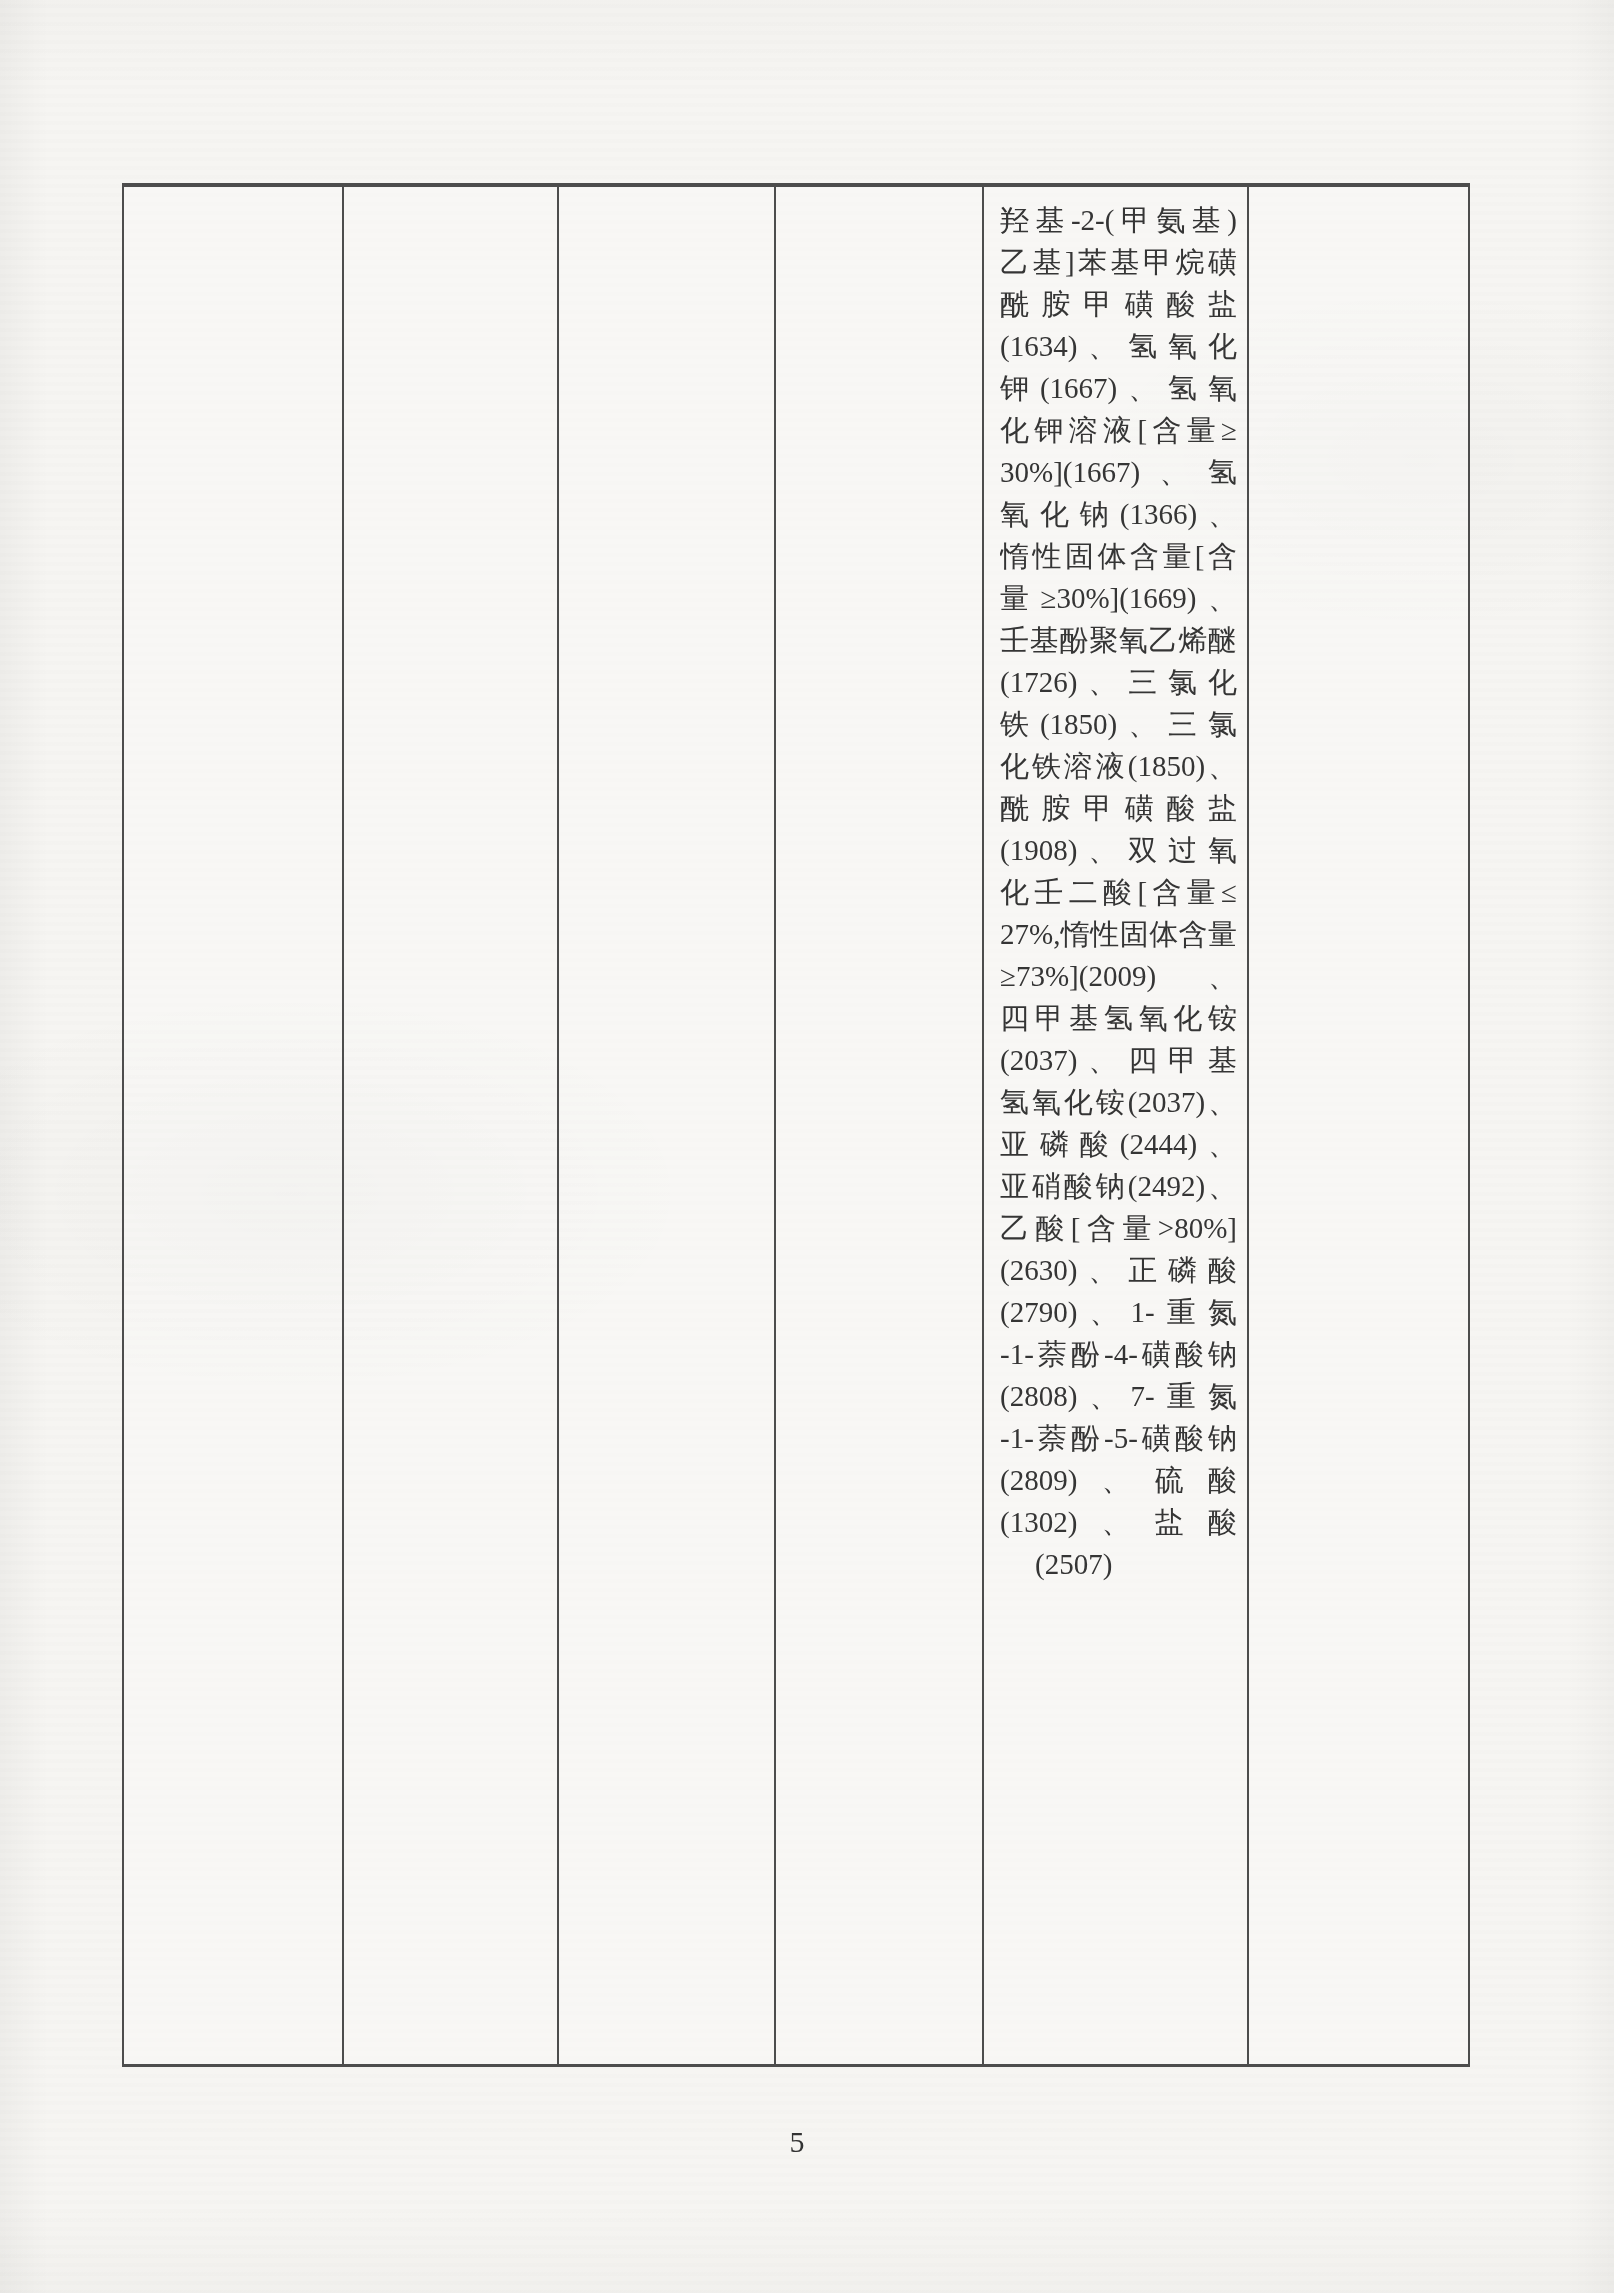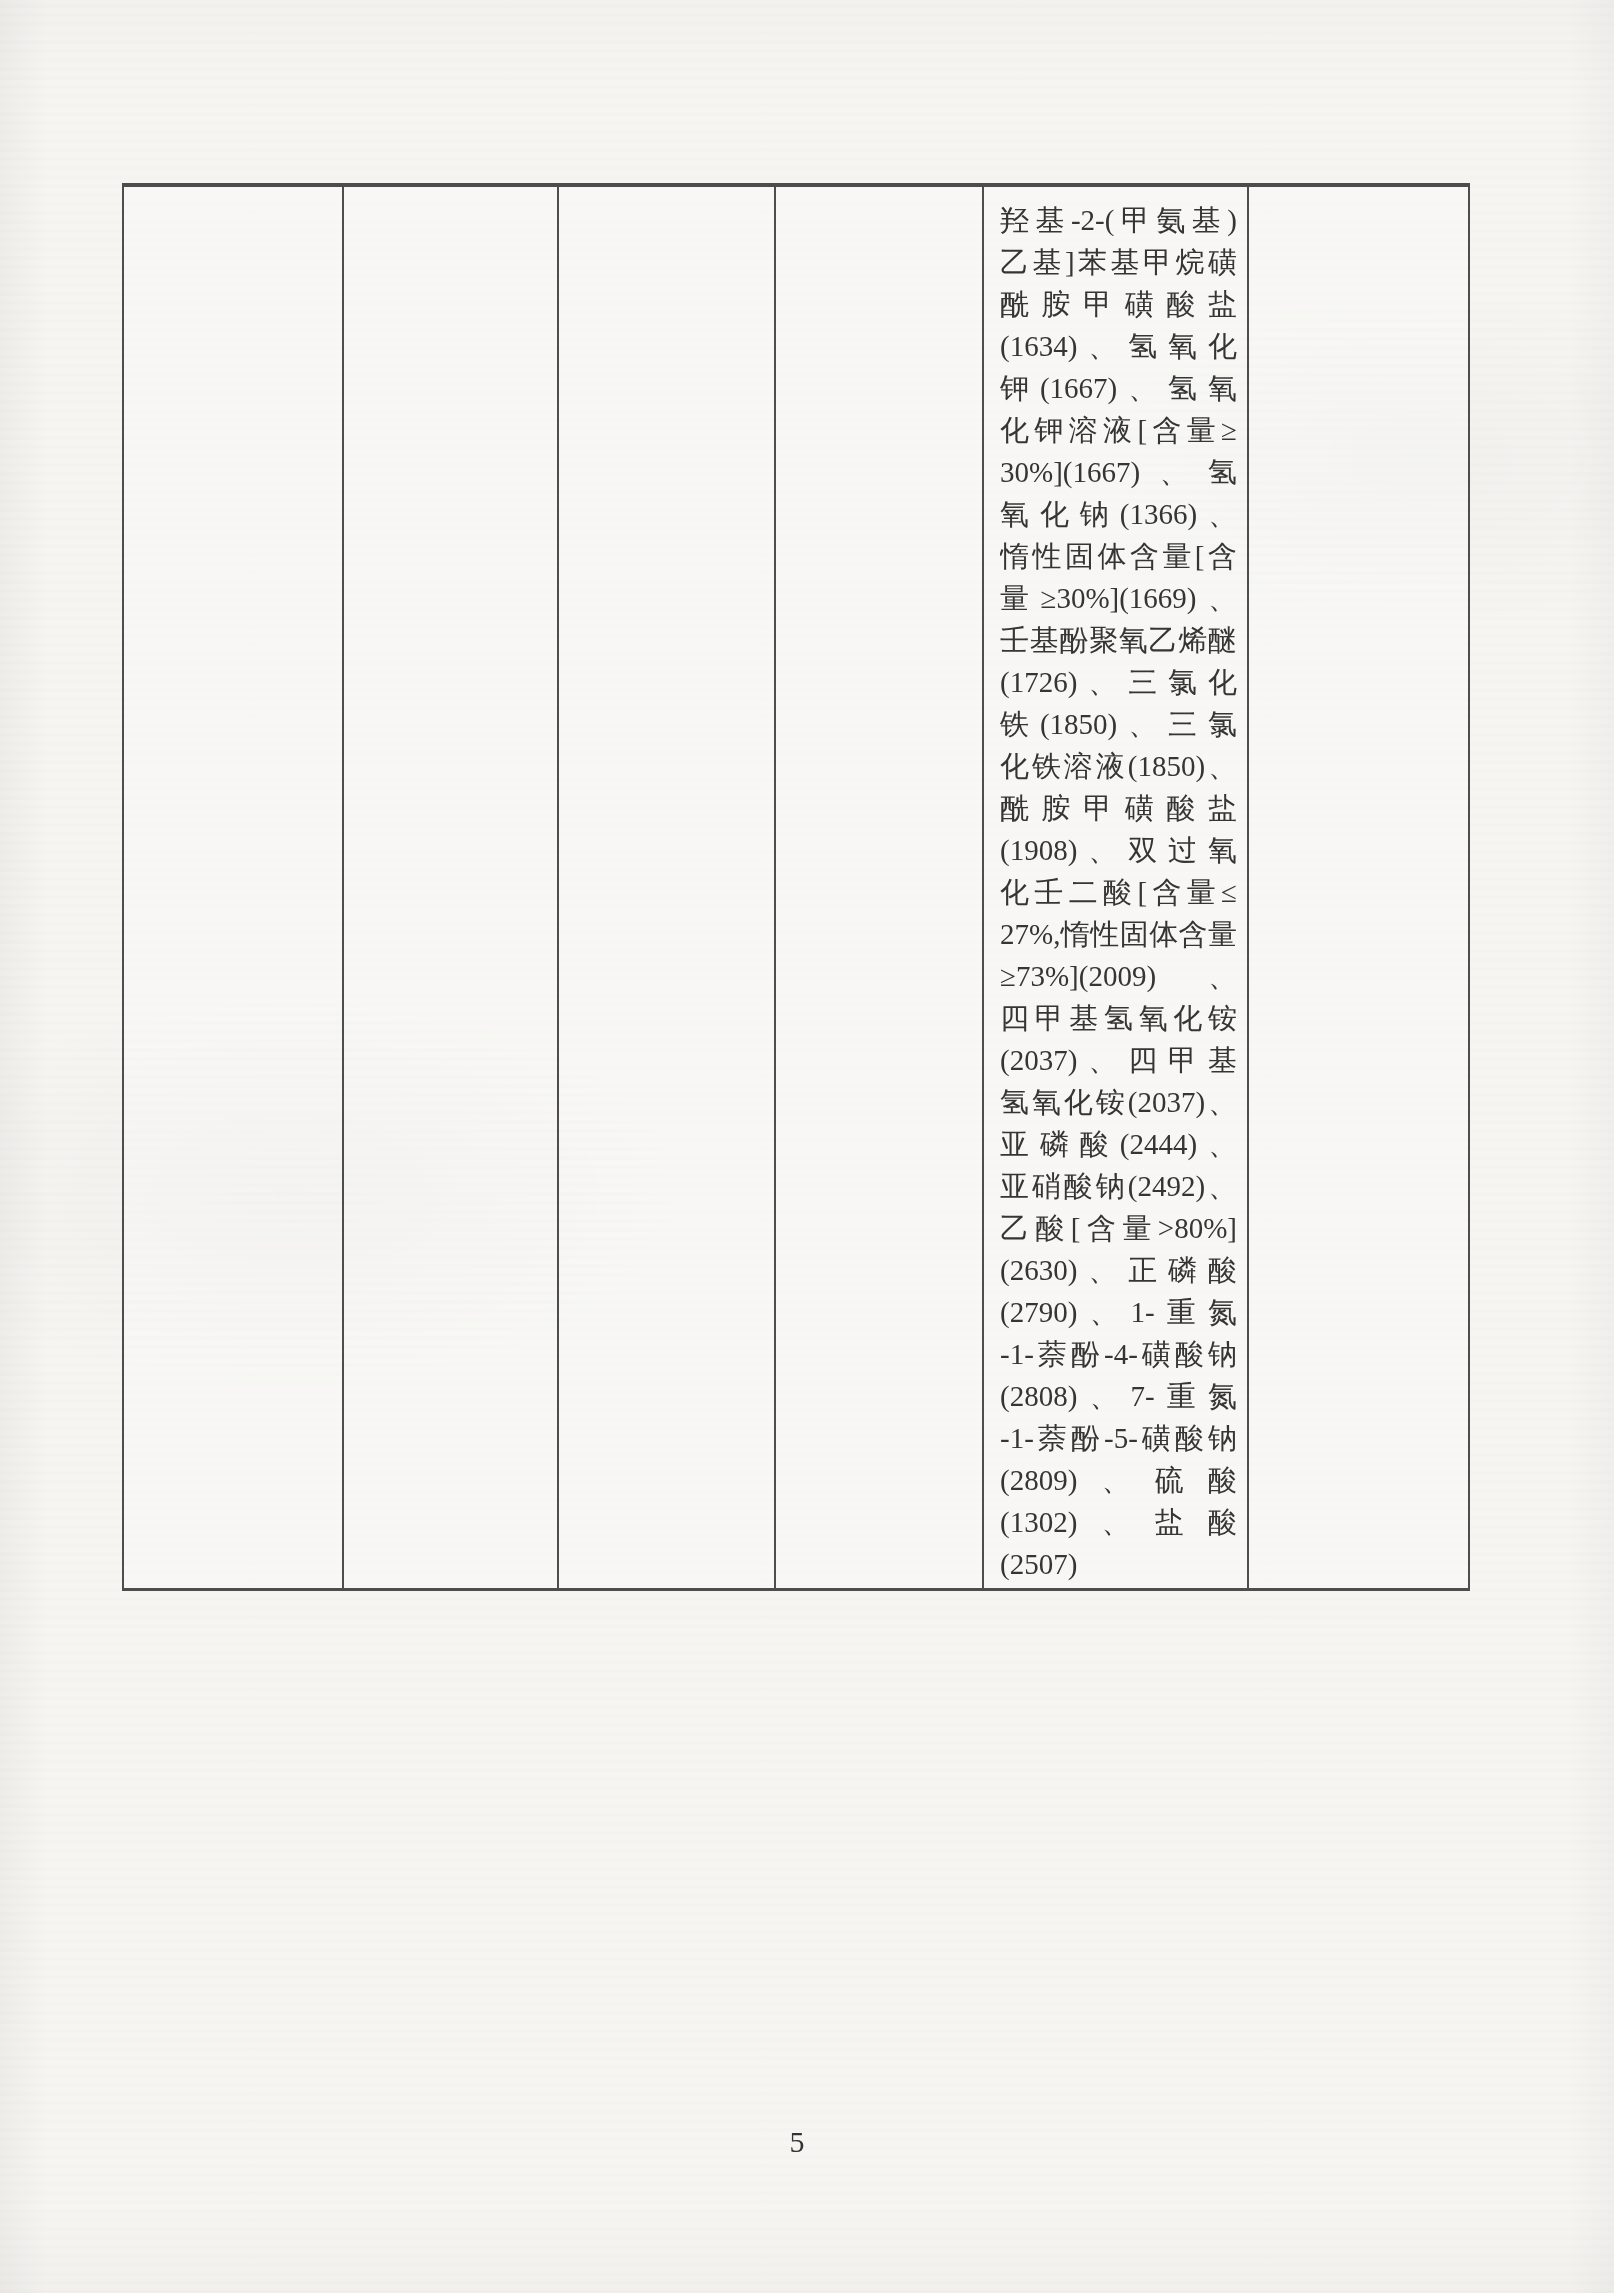--- a/index.html
+++ b/index.html
@@ -25,21 +25,21 @@
       radial-gradient(ellipse 495px 257px at 88% 20%, rgba(0,0,0,0.018), rgba(0,0,0,0) 70%),
       linear-gradient(90deg, rgba(0,0,0,0.035), rgba(0,0,0,0) 3%, rgba(0,0,0,0) 97%, rgba(0,0,0,0.028)),
       linear-gradient(0deg, rgba(0,0,0,0.02), rgba(0,0,0,0) 4%, rgba(0,0,0,0) 96%, rgba(0,0,0,0.015)),
       repeating-linear-gradient(0deg, rgba(0,0,0,0.008) 0 4px, rgba(255,255,255,0.008) 4px 9px);
   }
   .doc-table {
     position: absolute;
     left: 122px;
     top: 183px;
     width: 1348px;
-    height: 1408px;
+    height: 1884px;
     box-sizing: border-box;
     display: flex;
     border: 2px solid #4d4d4d;
     border-top-width: 4px;
     border-bottom-width: 3px;
     background: rgba(255,255,255,0.25);
   }
   .cell {
     box-sizing: border-box;
     height: 100%;
@@ -61,20 +61,21 @@
   }
   .line {
     text-align: justify;
     text-align-last: justify;
     white-space: nowrap;
     height: 42px;
     overflow: hidden;
   }
   .line.last {
     text-align-last: left;
+    margin-left: 35px;
   }
   .page-number {
     position: absolute;
     left: 0;
     top: 2125px;
     width: 1594px;
     text-align: center;
     font-size: 30px;
     color: #333;
   }

